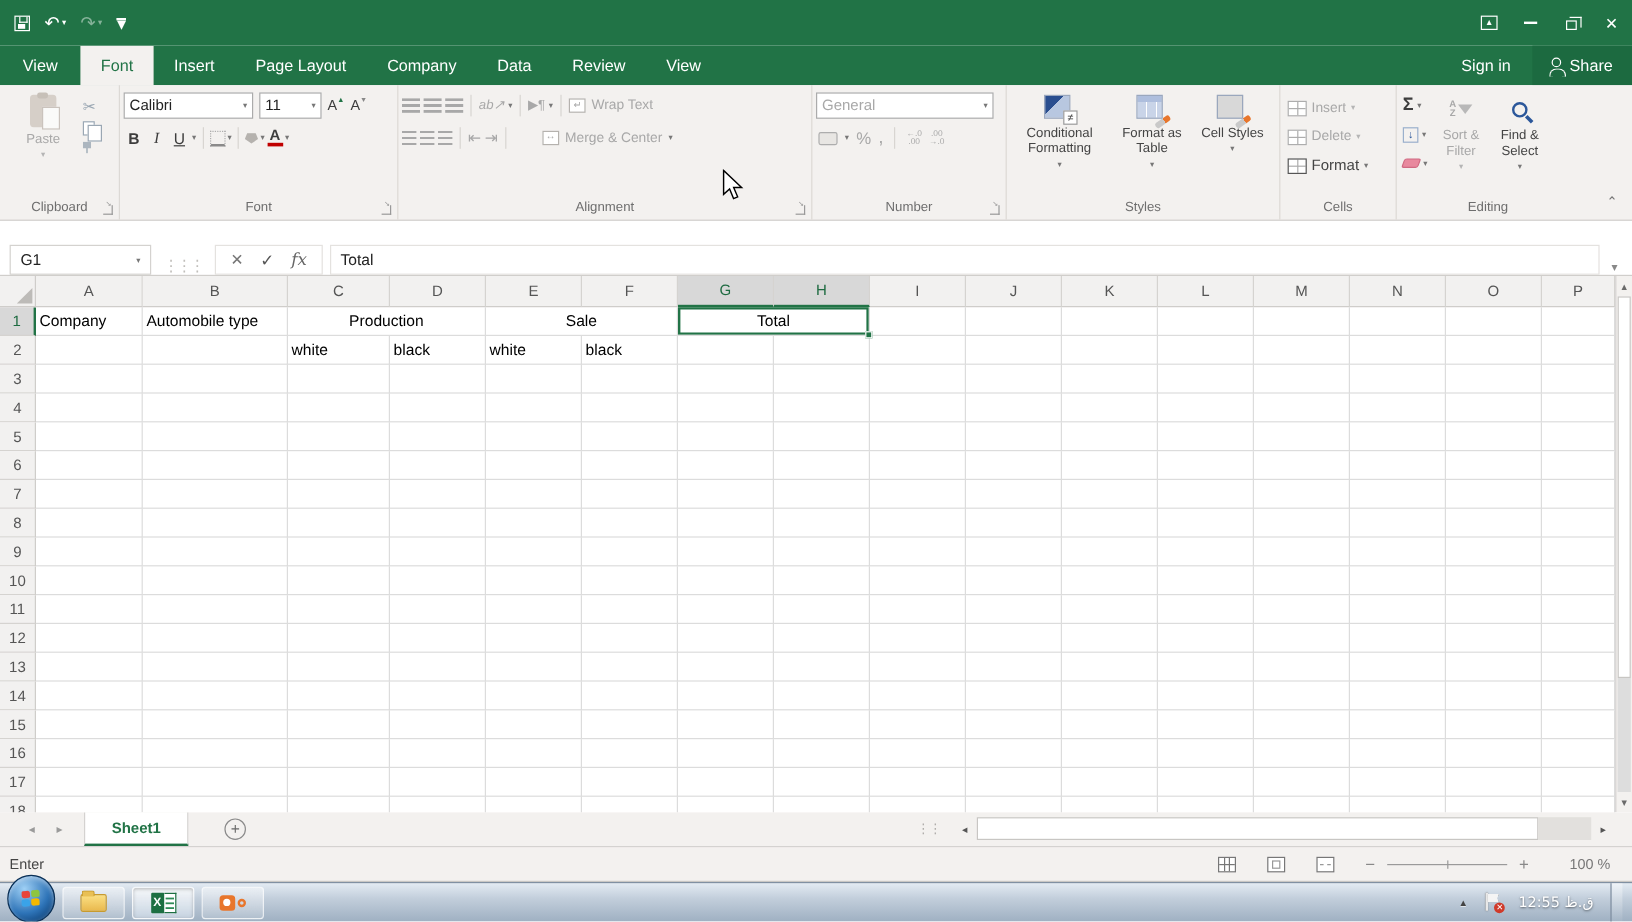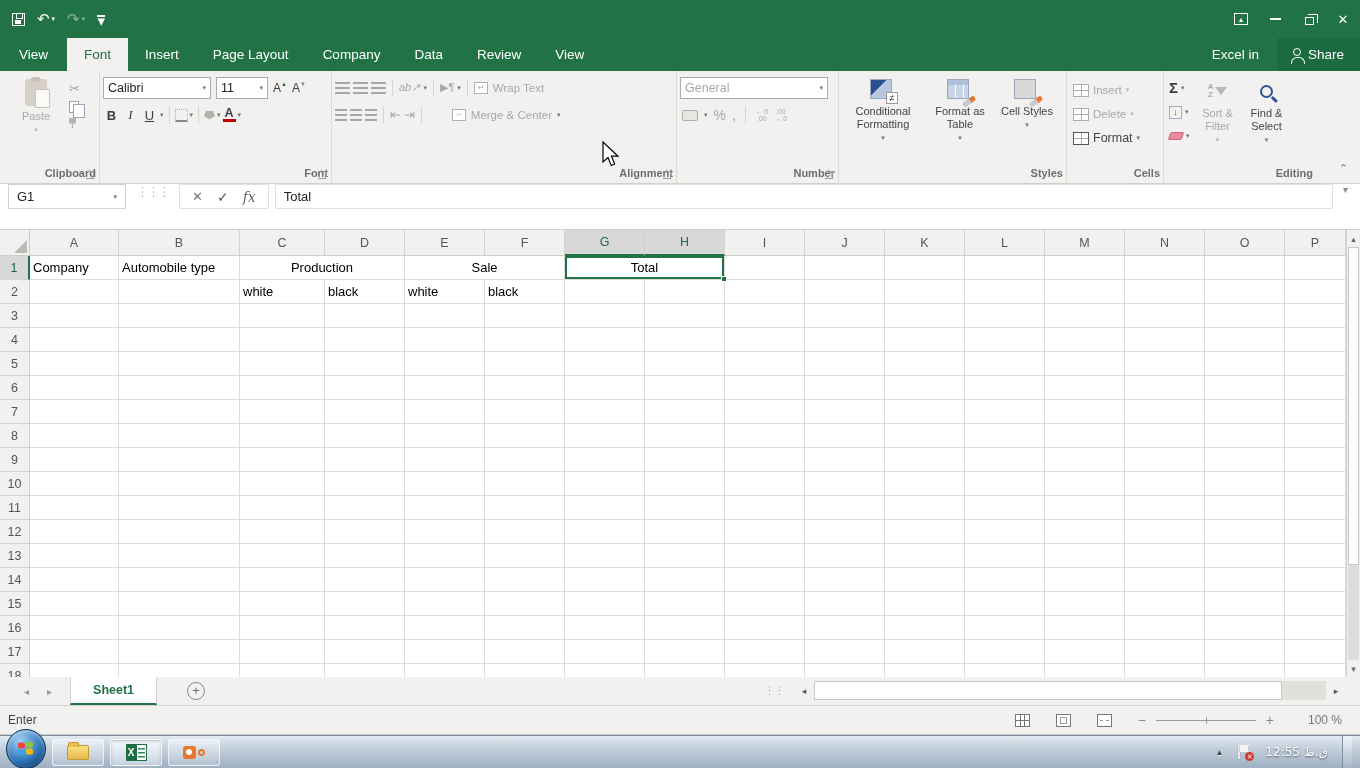--- a/index.html
+++ b/index.html
@@ -34,21 +34,21 @@
   .tab-right { margin-left:auto; display:flex; align-items:stretch; }
   .signin { display:flex; align-items:center; padding:0 18px; }
   .share { display:flex; align-items:center; gap:7px; padding:0 16px; background:#1c6a40; }
   .person { width:8px; height:8px; border:1.5px solid #fff; border-radius:50%; position:relative; margin-top:-6px; }
   .person:after { content:""; position:absolute; top:8px; left:-3px; width:12px; height:6px; border:1.5px solid #fff; border-bottom:none; border-radius:6px 6px 0 0; }
 
   
   .ribbon { height:113px; background:#f3f1ef; border-bottom:1px solid #d2cfcc; display:flex; position:relative; }
   .rgroup { display:flex; flex-direction:column; border-right:1px solid #dcd9d5; padding:3px 3px 0 3px; }
   .rgroup-body { flex:1; display:flex; }
-  .rgroup-label { height:17px; text-align:right; font-size:11px; color:#6e6e6e; position:relative; line-height:15px;font-weight:bold; }
+  .rgroup-label { height:17px; text-align:center; font-size:11px; color:#6e6e6e; position:relative; line-height:15px; }
   .launcher { position:absolute; right:2px; bottom:4px; width:8px; height:8px; border-right:1px solid #999; border-bottom:1px solid #999; }
   .launcher:after { content:"↘"; position:absolute; right:0px; bottom:-1px; font-size:6px; color:#999; }
   .bigbtn { width:66px; display:flex; flex-direction:column; align-items:center; justify-content:flex-start; padding-top:5px; font-size:11px; line-height:13px; color:#444; text-align:center; }
   .bigbtn .bb-label { margin-top:4px; }
   .bigbtn.disabled { color:#a8a8a8; }
   .ddv { font-size:7px; color:#777; }
   .disabled .ddv { color:#b5b5b5; }
   .smallrow { display:flex; align-items:center; gap:4px; height:24px; font-size:11.5px; color:#444; padding:0 3px; }
   .smallrow.disabled { color:#a8a8a8; }
 
@@ -120,21 +120,21 @@
   .sigma { font-size:15px; font-weight:bold; color:#3d3d3d; line-height:14px; }
   .filldown { width:13px; height:13px; border:1px solid #9ab0cc; color:#2b579a; font-size:9px; display:flex; align-items:center; justify-content:center; }
   .eraser { width:14px; height:8px; background:#e8899e; border-radius:2px; transform:skewX(-20deg); border:1px solid #d06a82; }
   .az { display:flex; flex-direction:column; font-size:8px; line-height:8px; color:#a8a8a8; font-weight:bold; }
   .funnel { width:0; height:0; border-left:6px solid transparent; border-right:6px solid transparent; border-top:8px solid #b8b8b8; }
   .mag { width:13px; height:13px; border:2.5px solid #2b579a; border-radius:50%; position:relative; }
   .mag:after { content:""; position:absolute; width:7px; height:2.5px; background:#2b579a; transform:rotate(45deg); left:9px; top:11px; }
   .collapse-chevron { position:absolute; right:12px; bottom:8px; color:#777; font-size:11px; }
 
   
-  .formulabar { height:46px; background:#fff; border-bottom:1px solid #d0cecb; display:flex; align-items:flex-start; padding:0 8px; gap:6px; }
+  .formulabar { height:46px; background:#fff; border-bottom:1px solid #d0cecb; display:flex; align-items:flex-end; padding:0 8px; gap:6px; }
   .namebox { width:118px; height:25px; border:1px solid #d4d2cf; display:flex; align-items:center; font-size:13px; color:#222; padding:0 8px; background:#fff; }
   .namebox .nval { flex:1; }
   .fb-sep { color:#c0beba; font-size:13px; letter-spacing:-2px; padding:0 4px; }
   .fb-btns { display:flex; align-items:center; gap:14px; border:1px solid #e4e2df; height:25px; padding:0 12px; background:#fff; }
   .fb-x { color:#777; font-size:13px; }
   .fb-check { color:#555; font-size:14px; }
   .fb-fx { font-family:"DejaVu Serif",serif; font-style:italic; color:#666; font-size:14px; }
   .fb-field { flex:1; height:25px; border:1px solid #e4e2df; display:flex; align-items:center; font-size:13px; color:#222; padding:0 8px; background:#fff; }
   .fb-chevron { color:#888; font-size:10px; padding:0 4px; }
 
@@ -252,21 +252,21 @@
 <div class="tabrow">
   <div class="tab" style="padding:0 19px">View</div>
   <div class="tab active">Font</div>
   <div class="tab">Insert</div>
   <div class="tab">Page Layout</div>
   <div class="tab">Company</div>
   <div class="tab">Data</div>
   <div class="tab">Review</div>
   <div class="tab">View</div>
   <div class="tab-right">
-    <div class="signin">Excel in</div>
+    <div class="signin">Sign in</div>
     <div class="share">
       <span class="person"></span>
       <span>Share</span>
     </div>
   </div>
 </div>
 
 <div class="ribbon">
 
   <div class="rgroup" style="width:100px">

